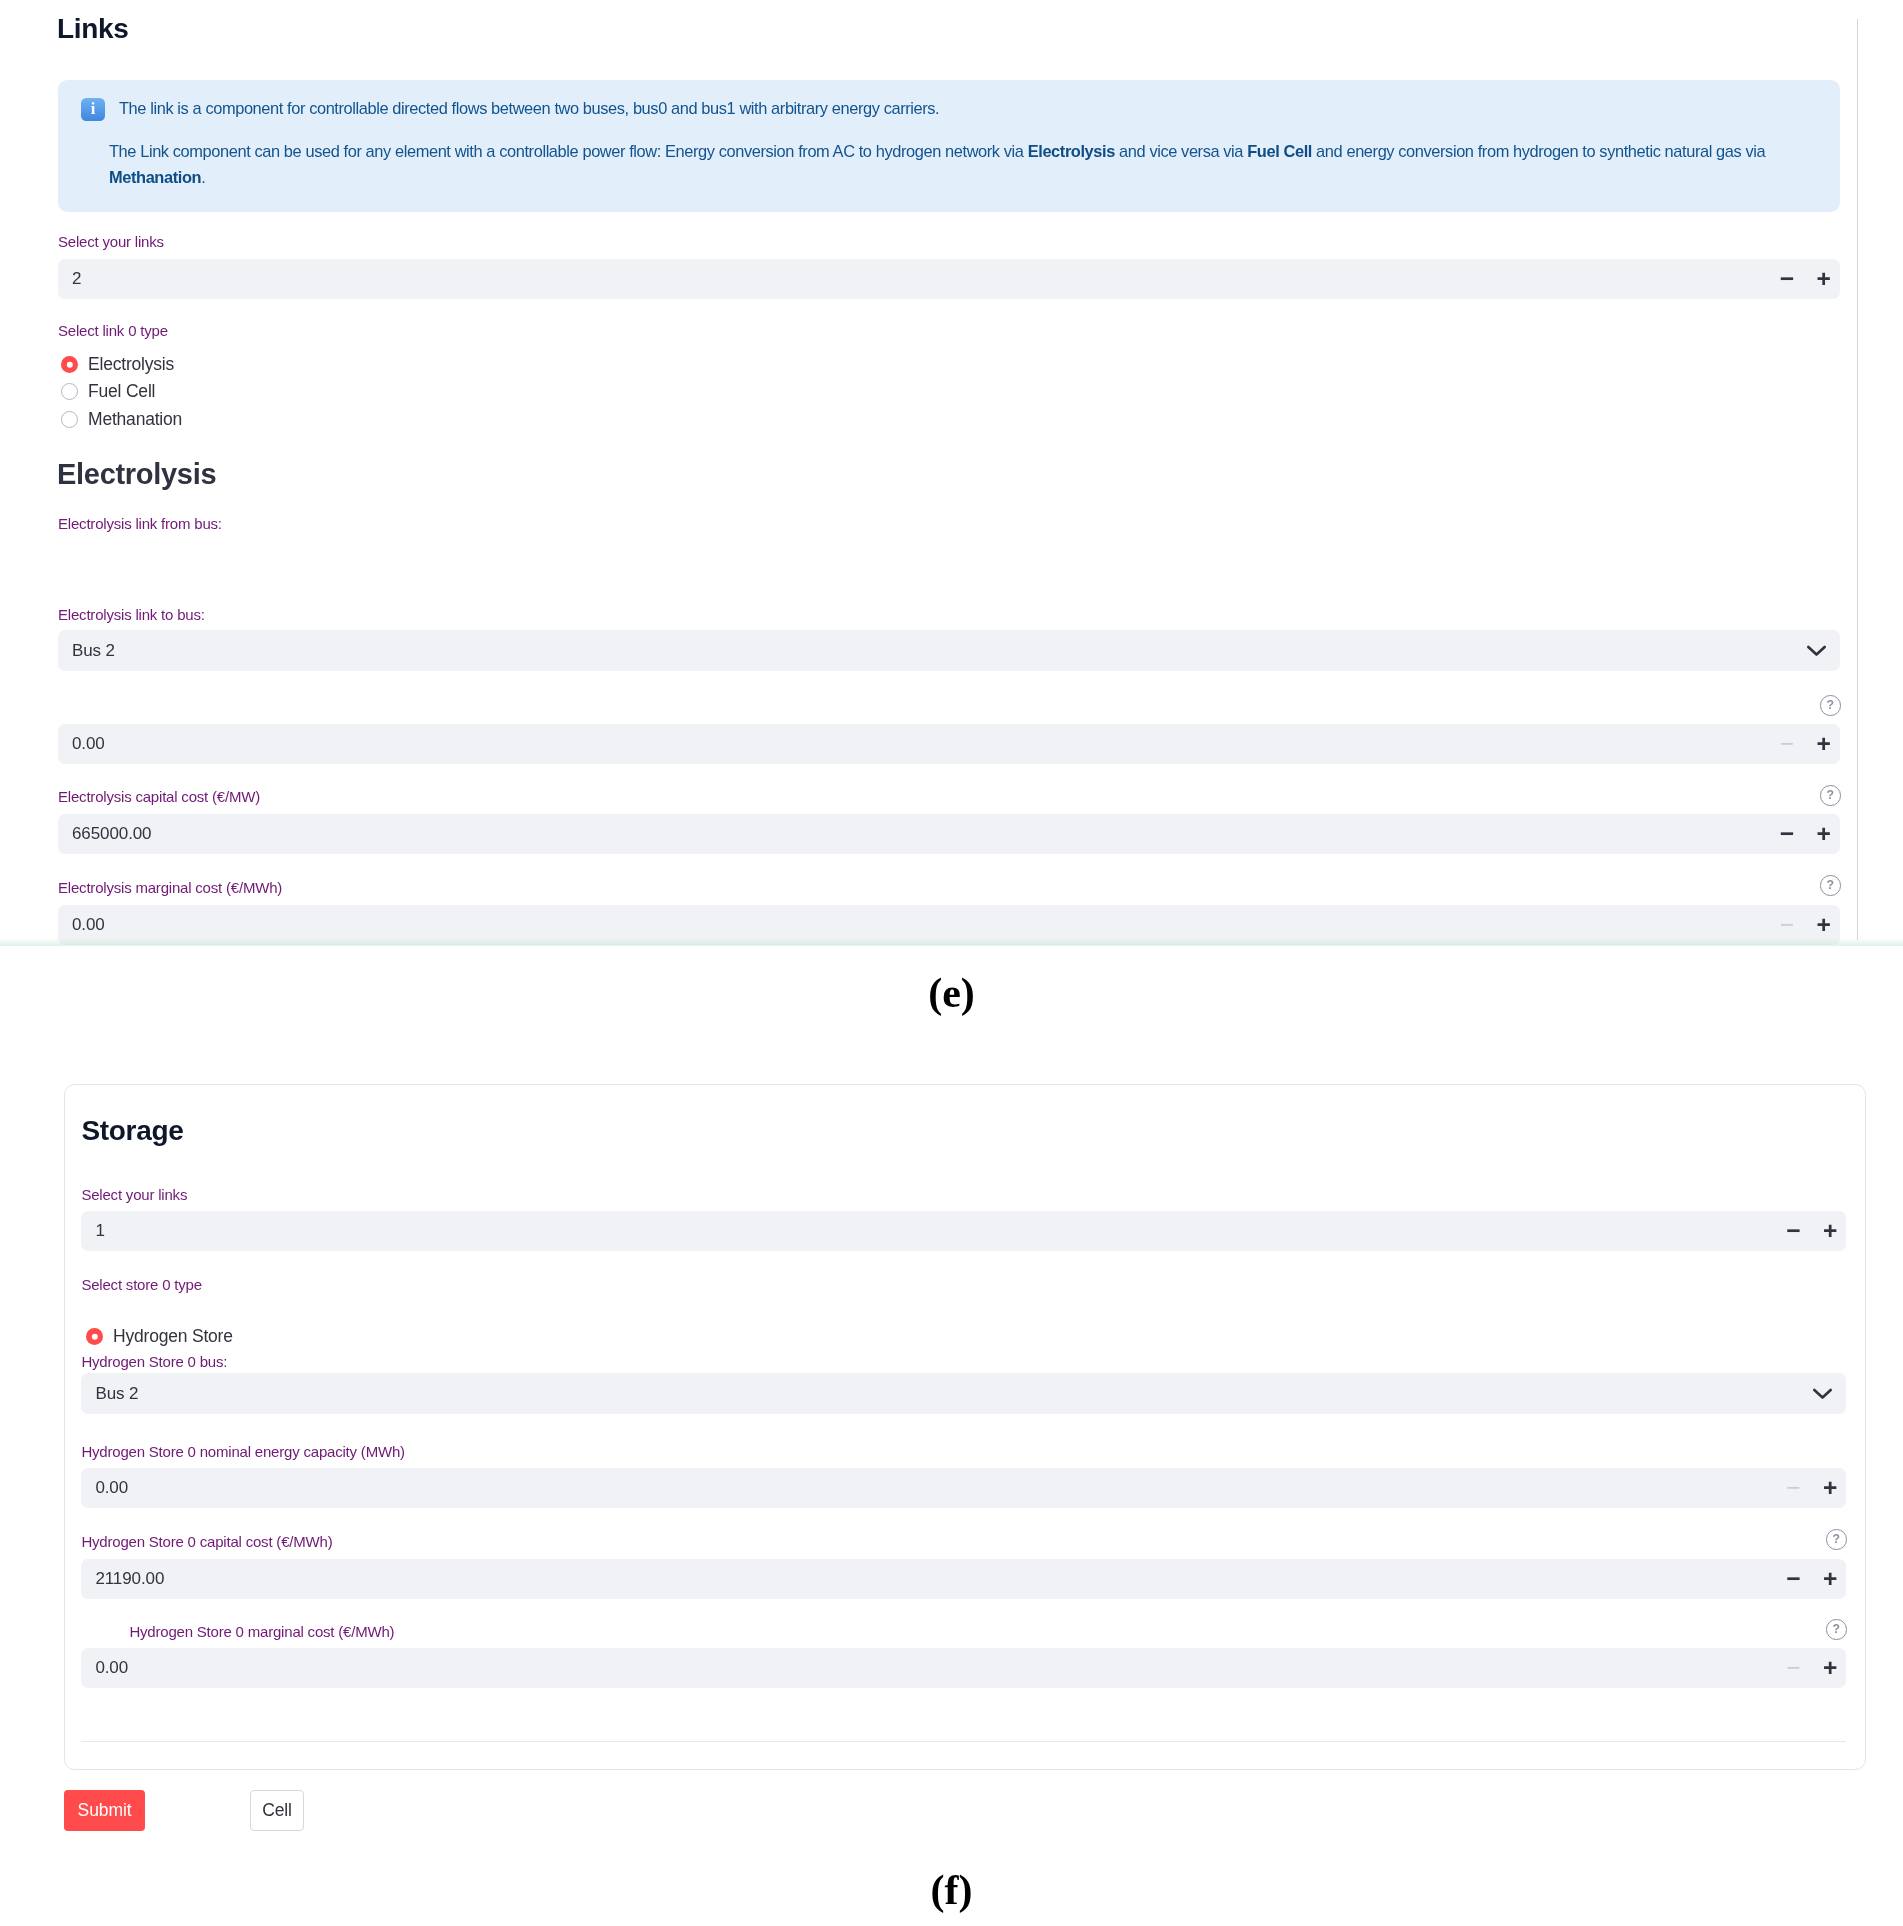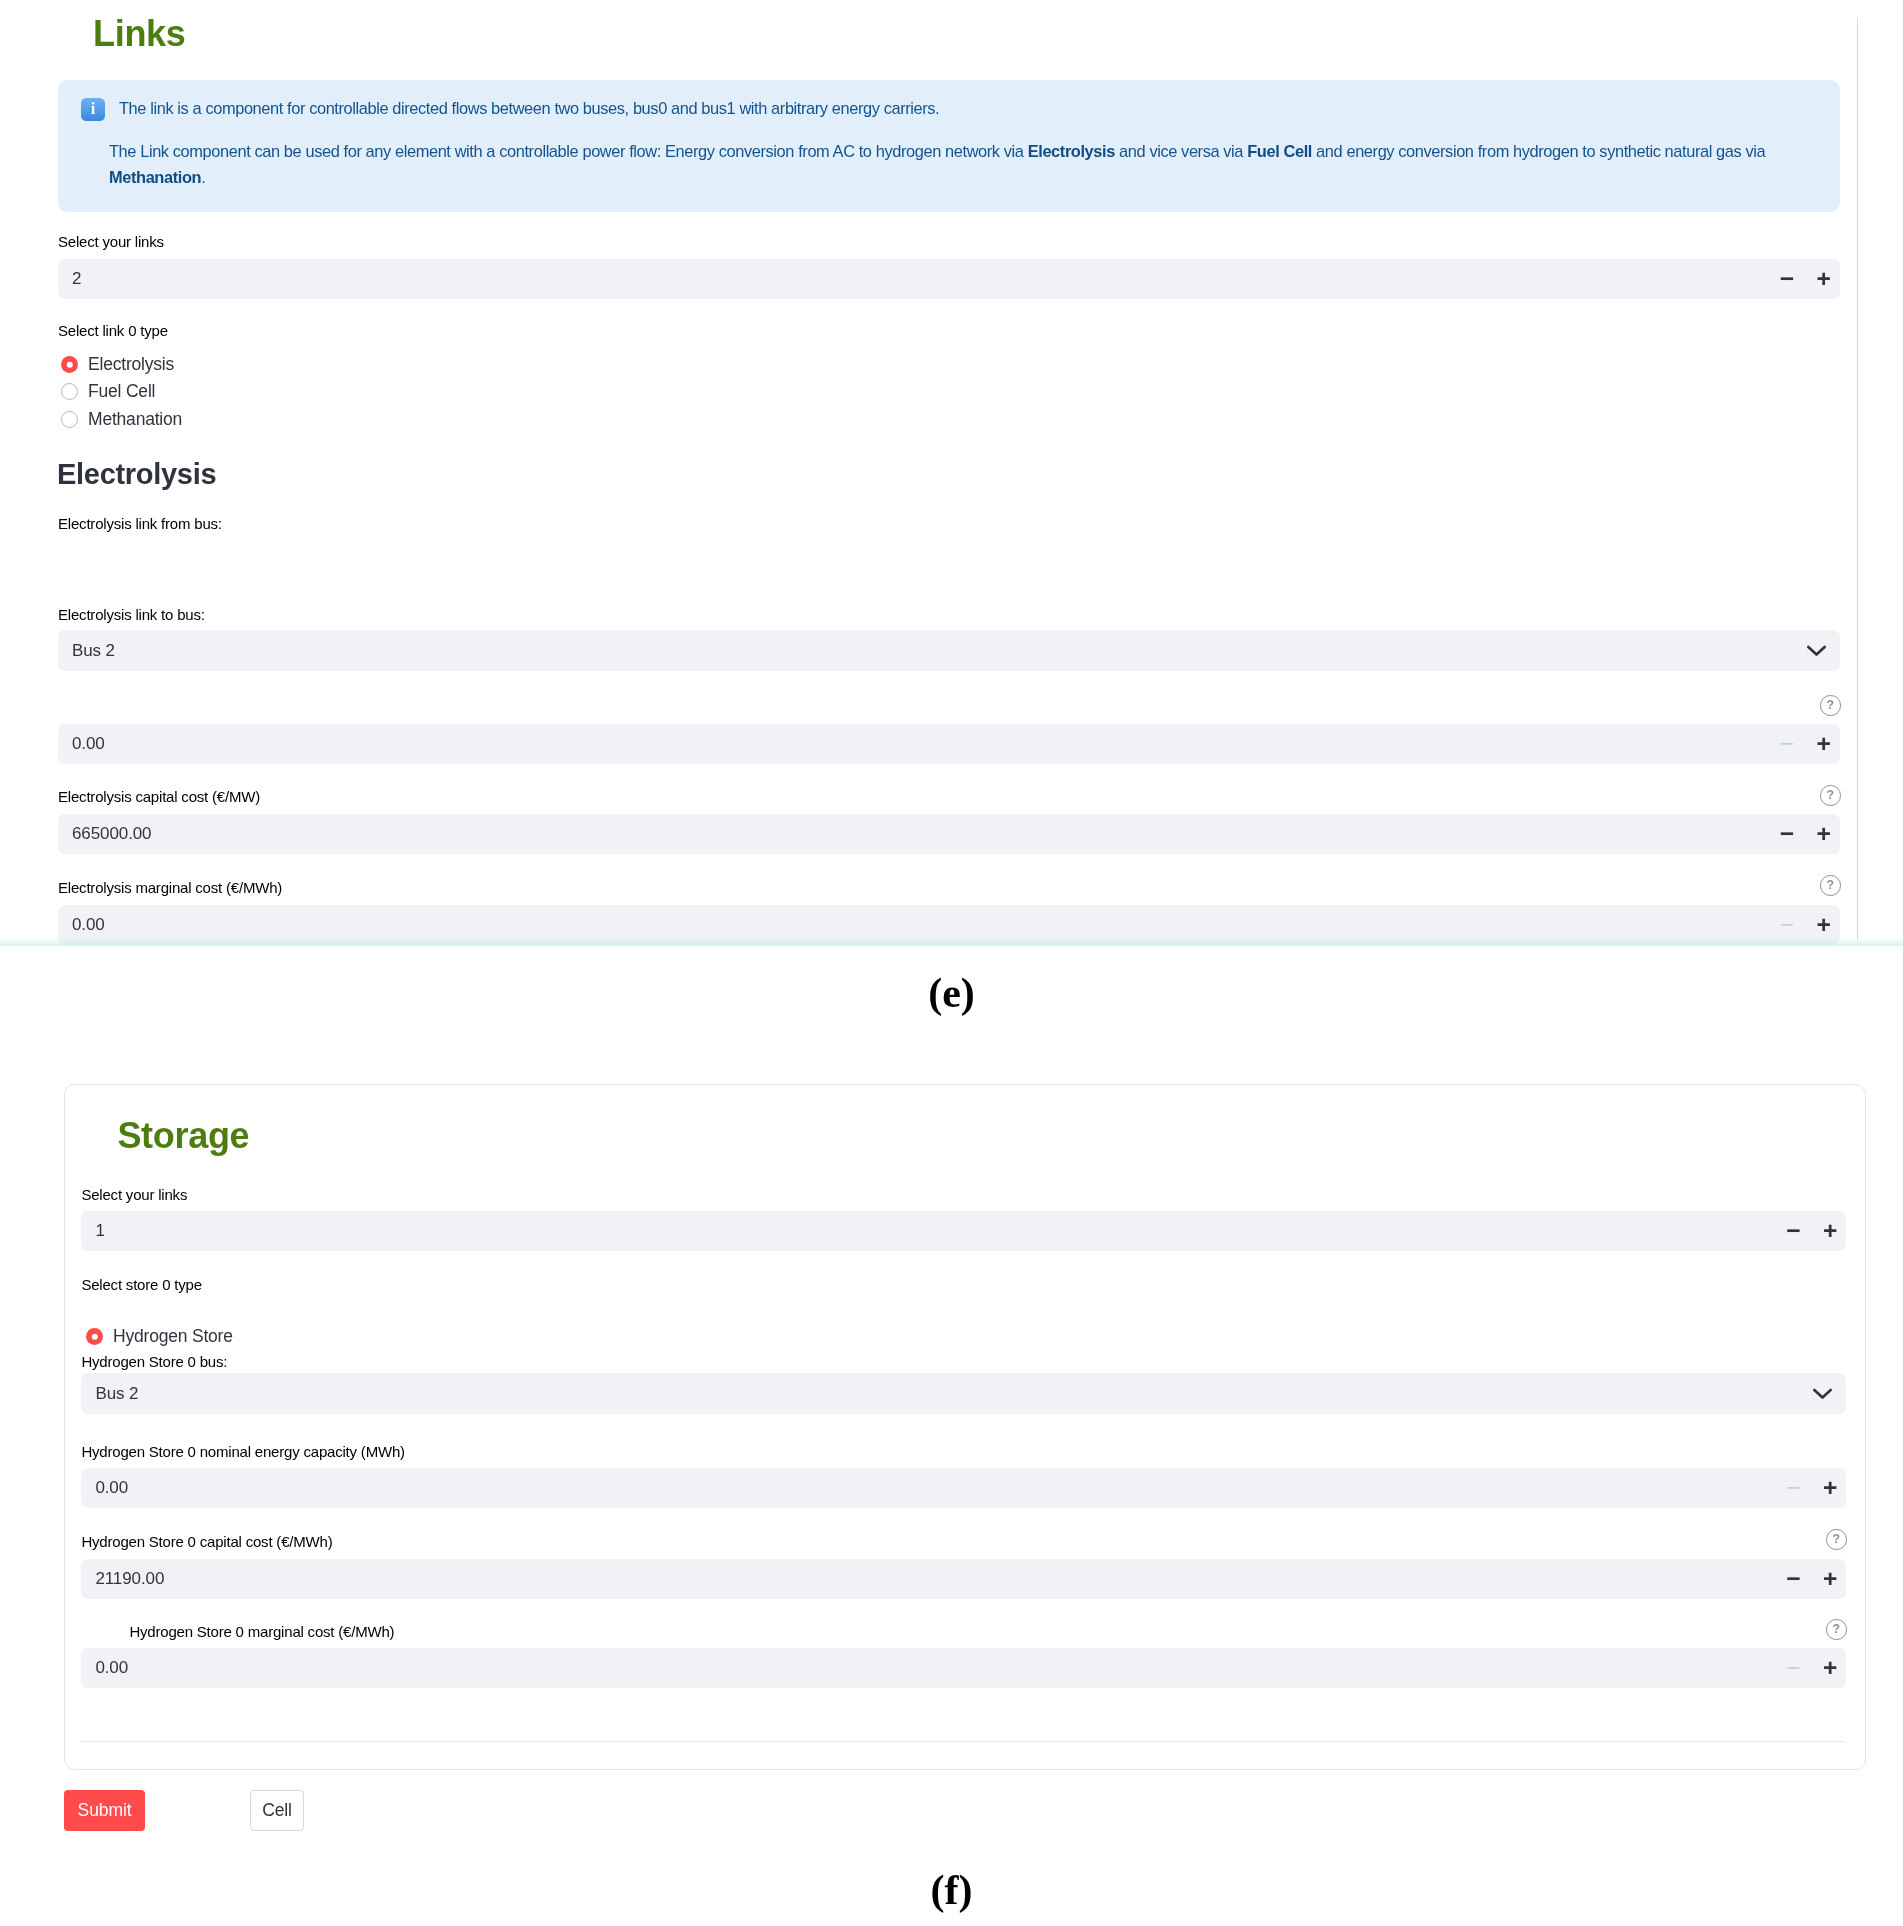--- a/index.html
+++ b/index.html
@@ -2,36 +2,36 @@
 <html style="font-size:9.4px"><head>
 <meta charset="utf-8">
 <style>
   * { margin:0; padding:0; box-sizing:border-box; }
   html,body { width:1903px; height:1926px; background:#ffffff;
     font-family:"Liberation Sans", sans-serif; color:#31333f; position:relative; overflow:hidden; }
 
   
   .shot-e { position:absolute; left:0; top:0; width:1903px; height:946px; overflow:hidden; }
 
-  .h-big { position:absolute; font-size:36px; font-weight:700; letter-spacing:-0.3px; color:#4d7c0f;margin-left:36px; }
+  .h-big { position:absolute; font-size:28px; font-weight:700; letter-spacing:-0.3px; color:#0f172a; }
   .h-mid { position:absolute; font-size:29px; font-weight:700; letter-spacing:-0.3px; color:#2f3340; }
 
   .infobox { position:absolute; left:58px; top:80px; width:1782px; height:132px;
     background:#e3eefb; border-radius:9.4px; overflow:hidden; }
   .info-icon { position:absolute; left:23.4px; top:17.5px; width:23.4px; height:23.4px; border-radius:5.3px;
     background:linear-gradient(180deg,#6db2f4 0%,#3f86dd 100%);
     display:flex; align-items:center; justify-content:center;
     color:#ffffff; font-size:16.4px; font-weight:700; font-family:"Liberation Serif", serif; }
   .infotext { color:#11548f; font-size:16.4px; letter-spacing:-0.4px; line-height:26px; }
   .info-p1 { position:absolute; left:61px; top:15px; width:1713px; white-space:nowrap; }
   .info-p2 { position:absolute; left:51px; top:58px; width:1713px; }
   .info-p2 b, .info-p1 b { font-weight:700; color:#0e4d85; }
   .nowrapline { white-space:nowrap; }
 
-  .lbl { position:absolute; font-size:15px; letter-spacing:-0.2px; color:#000000; }
+  .lbl { position:absolute; font-size:15px; letter-spacing:-0.2px; color:#701a75; }
 
   .inputbox { position:absolute; height:40px; background:#f0f2f6; border-radius:7px; }
   .inputbox .val { position:absolute; left:14px; top:50%; transform:translateY(-50%);
     font-size:17px; letter-spacing:-0.1px; color:#31333f; }
   .st { position:absolute; top:50%; transform:translateY(-50%); width:28px; text-align:center;
     font-size:24.6px; font-weight:700; color:#31333f; line-height:28px; cursor:pointer; user-select:none; }
   .st.minus { right:39px; }
   .st.plus  { right:2.3px;  }
   .st.disabled { color:#c8cdd7; font-weight:400; }
 

